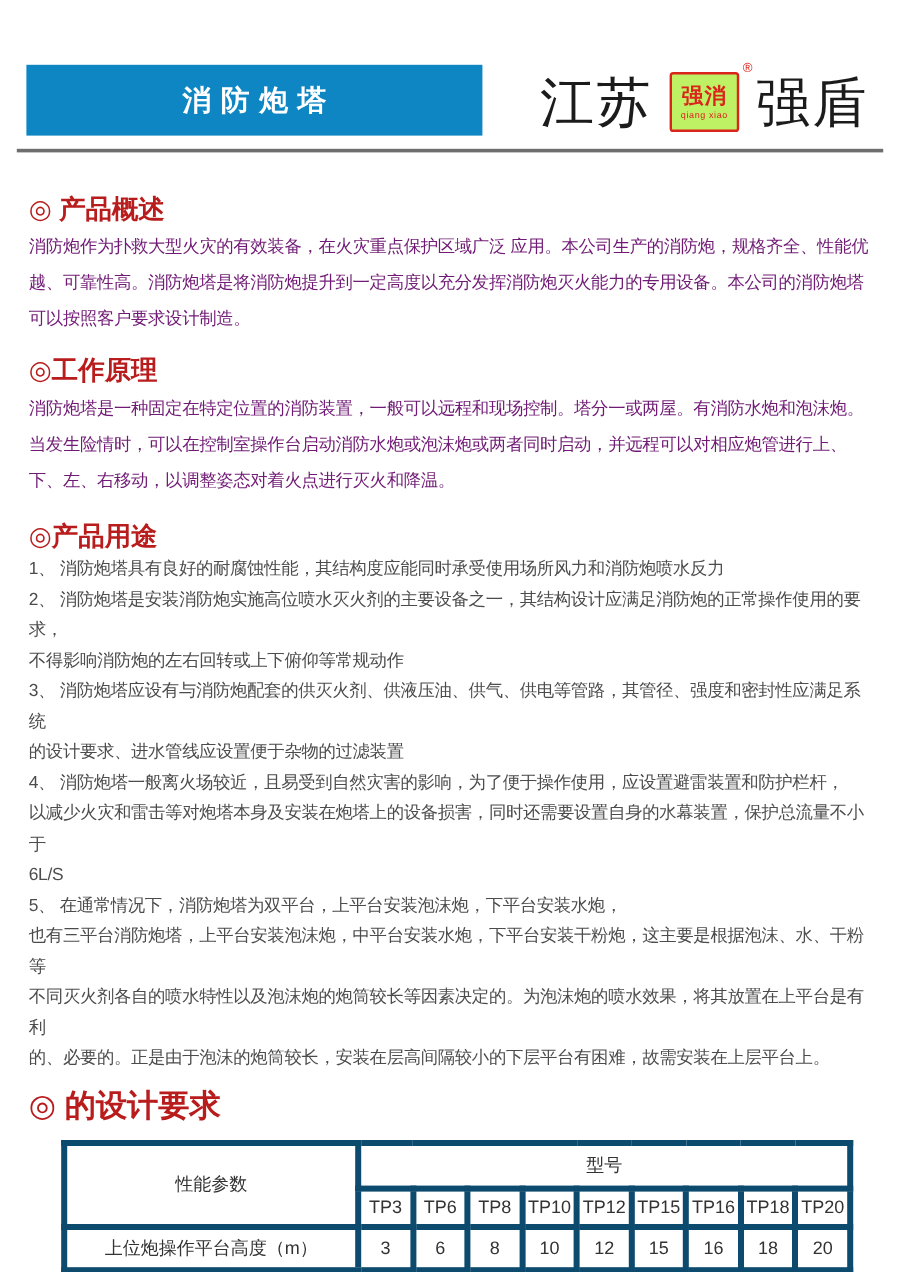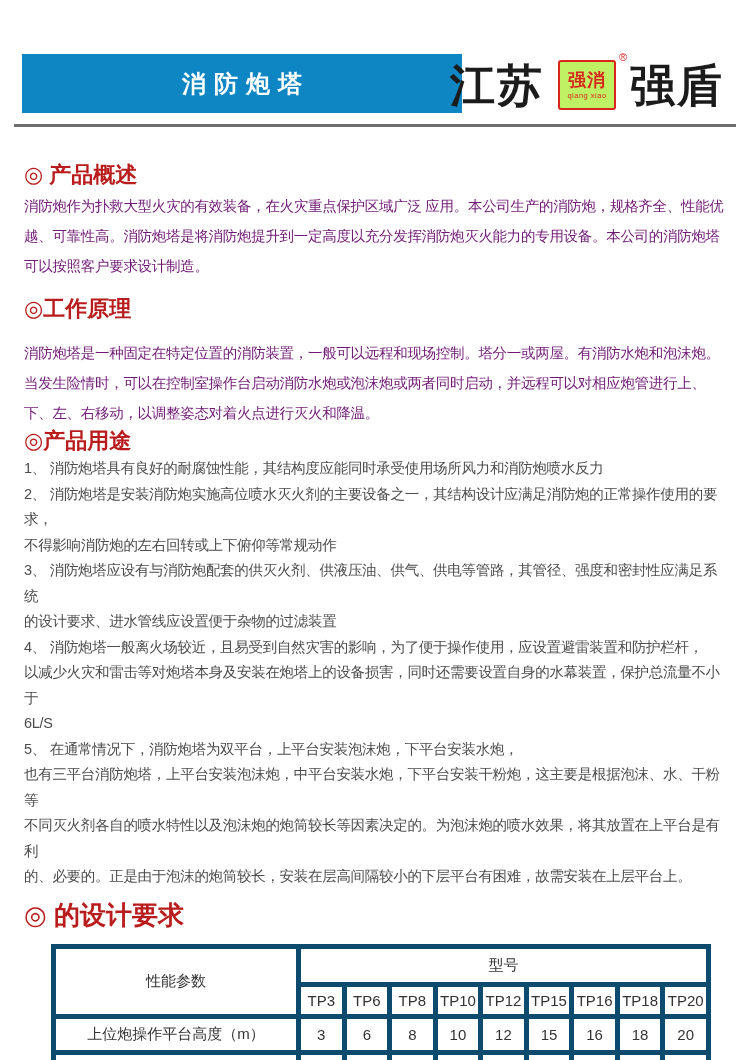--- a/index.html
+++ b/index.html
@@ -10,34 +10,34 @@
     background: #ffffff;
     overflow: hidden;
     font-family: "Liberation Sans", "DejaVu Sans", sans-serif;
   }
   .page { position: relative; width: 750px; height: 1060px; }
 
   
   .hdr { position: relative; height: 129px; }
   .title-bar {
     position: absolute; left: 22px; top: 54px;
-    width: 440px; height: 59px;
+    width: 380px; height: 59px;
     background: #0d86c3;
     display: flex; align-items: center; justify-content: center;
   }
   .title-bar span {
     color: #ffffff; font-size: 24px; font-weight: 700;
     letter-spacing: 8px; padding-left: 8px;
   }
   .brand {
     position: absolute; right: 26px; top: 56px; height: 58px;
     display: flex; align-items: center; gap: 14px;
   }
   .brand-cn {
-    font-size: 45px; font-weight: 700; color: #1b1b1b; letter-spacing: 2px;
+    font-size: 45px; font-weight: 400; color: #1b1b1b; letter-spacing: 2px;
     line-height: 1;
   }
   .mark-wrap { position: relative; display: inline-block; }
   .mark-box {
     display: inline-flex; flex-direction: column; align-items: center; justify-content: center;
     width: 50px; height: 44px;
     border: 2.5px solid #da251d; border-radius: 3px;
     background: #bef264; padding: 1px 2px;
   }
   .mark-cn { color: #da251d; font-size: 18px; font-weight: 700; letter-spacing: 1px; line-height: 1.15; }
@@ -52,30 +52,30 @@
   }
 
   
   .content { padding: 0 24px; }
   .sec-h {
     margin: 0; color: #b91c1c; font-weight: 700;
     font-size: 22px; line-height: 26px;
   }
   .h-overview { margin-top: 33px; }
   .h-principle { margin-top: 15px; }
-  .h-usage { }
+  .h-usage { margin-top: 18px; }
   .h-specs { margin-top: 8px; font-size: 26px; line-height: 34px; }
 
   .p-body {
     margin: 3px 0 0 0;
     font-size: 14.5px; letter-spacing: -0.3px;
     line-height: 30px; color: #701a75;
     white-space: pre-line;
   }
-  .p-tight { margin-top: 16px; }
+  .p-tight { margin-top: 4px; }
 
   .usage-list { margin-top: 2px; }
   .u-item {
     font-size: 14.5px; letter-spacing: -0.3px;
     line-height: 25.5px; color: #4c4c4c;
     white-space: pre-line;
   }
 
   
   .spec-table {

